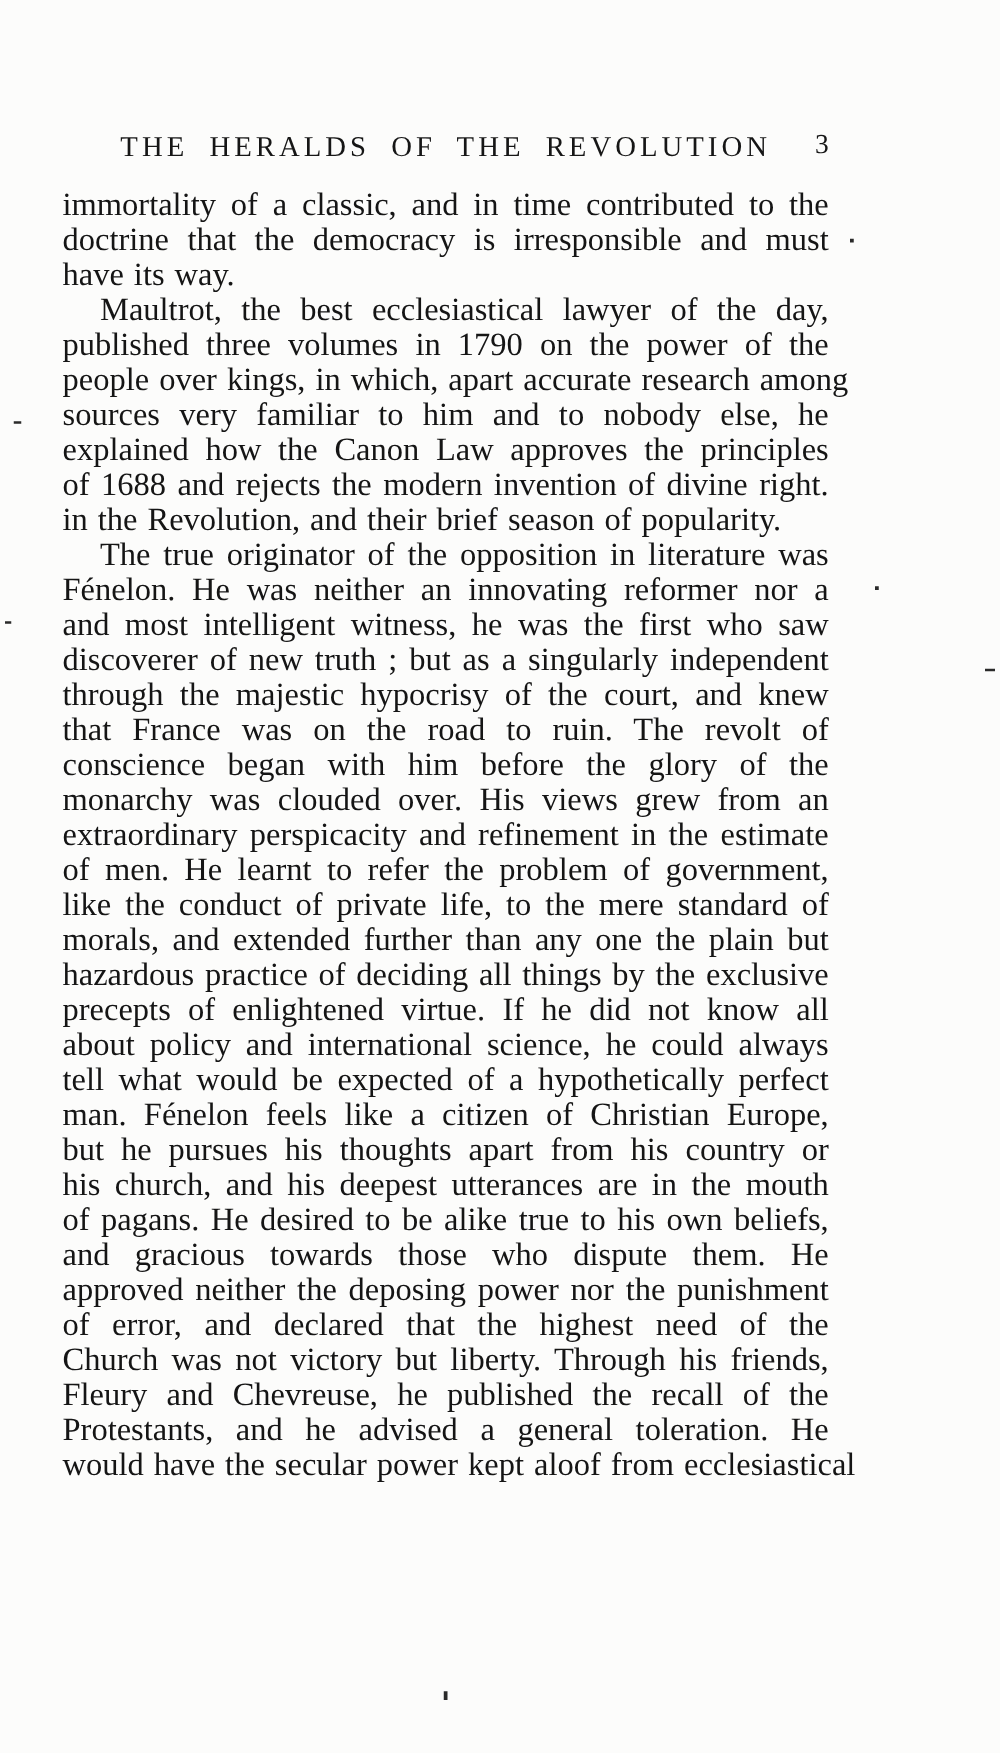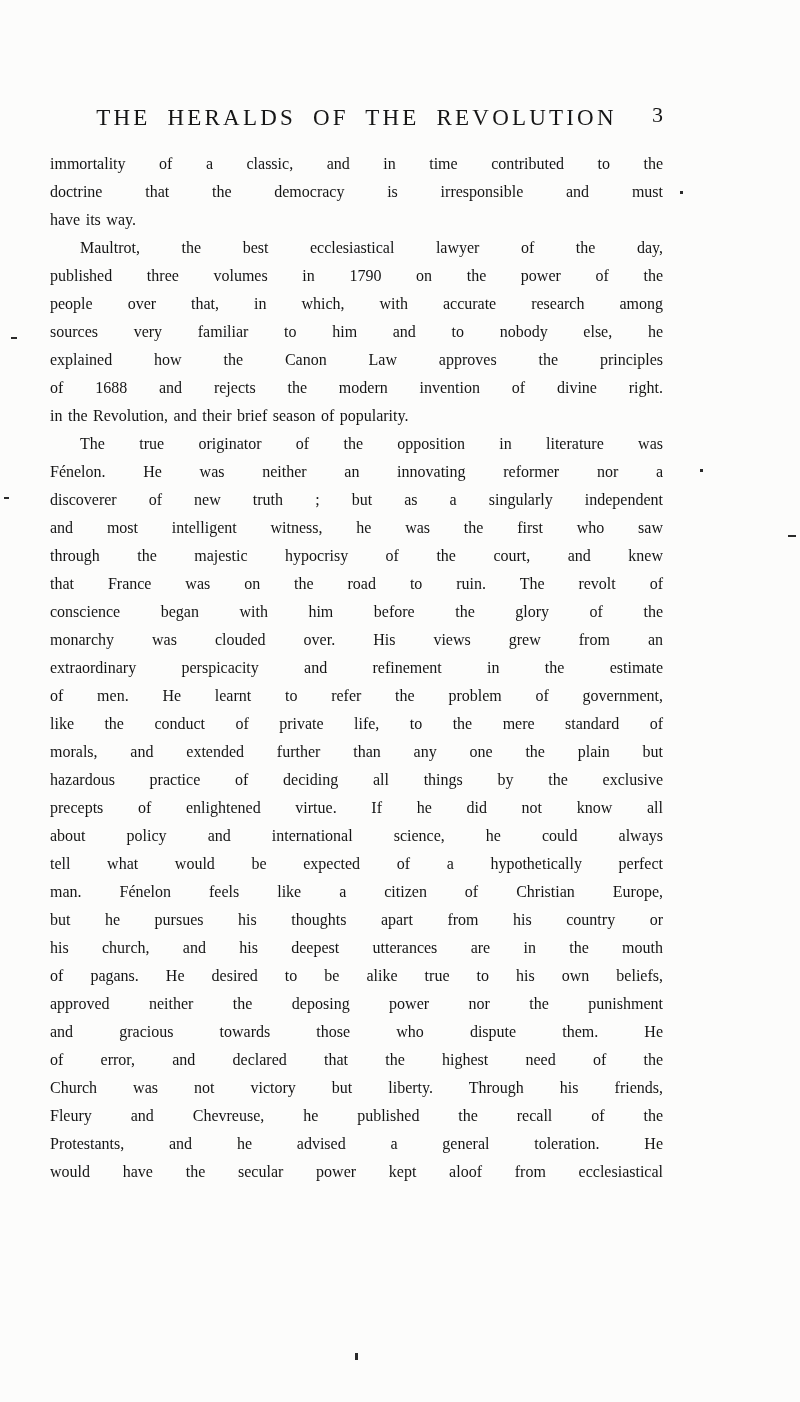--- a/index.html
+++ b/index.html
@@ -40,21 +40,21 @@
     top: 1px;
     font-size: 22px;
     letter-spacing: 0;
     word-spacing: 0;
   }
   .text-block {
     position: absolute;
     left: 50px;
     top: 150px;
     width: 613px;
-    font-size: 16px;
+    font-size: 26px;
     line-height: 28px;
     word-spacing: 1.5px;
     color: #151515;
   }
   .line {
     text-align: justify;
     text-align-last: justify;
     height: 28px;
     white-space: nowrap;
   }
@@ -85,47 +85,47 @@
     <span class="head-title">THE HERALDS OF THE REVOLUTION</span>
     <span class="folio">3</span>
   </div>
 
   <div class="text-block" id="text-block">
       <div class="line">immortality of a classic, and in time contributed to the</div>
       <div class="line">doctrine that the democracy is irresponsible and must</div>
       <div class="line last">have its way.</div>
       <div class="line indent">Maultrot, the best ecclesiastical lawyer of the day,</div>
       <div class="line">published three volumes in 1790 on the power of the</div>
-      <div class="line">people over that, in which, with accurate research among</div>
+      <div class="line">people over kings, in which, apart accurate research among</div>
       <div class="line">sources very familiar to him and to nobody else, he</div>
       <div class="line">explained how the Canon Law approves the principles</div>
       <div class="line">of 1688 and rejects the modern invention of divine right.</div>
       <div class="line last">in the Revolution, and their brief season of popularity.</div>
       <div class="line indent">The true originator of the opposition in literature was</div>
       <div class="line">Fénelon.  He was neither an innovating reformer nor a</div>
+      <div class="line">and most intelligent witness, he was the first who saw</div>
       <div class="line">discoverer of new truth ; but as a singularly independent</div>
-      <div class="line">and most intelligent witness, he was the first who saw</div>
       <div class="line">through the majestic hypocrisy of the court, and knew</div>
       <div class="line">that France was on the road to ruin.  The revolt of</div>
       <div class="line">conscience began with him before the glory of the</div>
       <div class="line">monarchy was clouded over.  His views grew from an</div>
       <div class="line">extraordinary perspicacity and refinement in the estimate</div>
       <div class="line">of men.  He learnt to refer the problem of government,</div>
       <div class="line">like the conduct of private life, to the mere standard of</div>
       <div class="line">morals, and extended further than any one the plain but</div>
       <div class="line">hazardous practice of deciding all things by the exclusive</div>
       <div class="line">precepts of enlightened virtue.  If he did not know all</div>
       <div class="line">about policy and international science, he could always</div>
       <div class="line">tell what would be expected of a hypothetically perfect</div>
       <div class="line">man.  Fénelon feels like a citizen of Christian Europe,</div>
       <div class="line">but he pursues his thoughts apart from his country or</div>
       <div class="line">his church, and his deepest utterances are in the mouth</div>
       <div class="line">of pagans.  He desired to be alike true to his own beliefs,</div>
+      <div class="line">and gracious towards those who dispute them.  He</div>
       <div class="line">approved neither the deposing power nor the punishment</div>
-      <div class="line">and gracious towards those who dispute them.  He</div>
       <div class="line">of error, and declared that the highest need of the</div>
       <div class="line">Church was not victory but liberty.  Through his friends,</div>
       <div class="line">Fleury and Chevreuse, he published the recall of the</div>
       <div class="line">Protestants, and he advised a general toleration.  He</div>
       <div class="line">would have the secular power kept aloof from ecclesiastical</div>
     </div>
 
   <div class="speck s1"></div>
   <div class="speck s2"></div>
   <div class="speck s3"></div>

